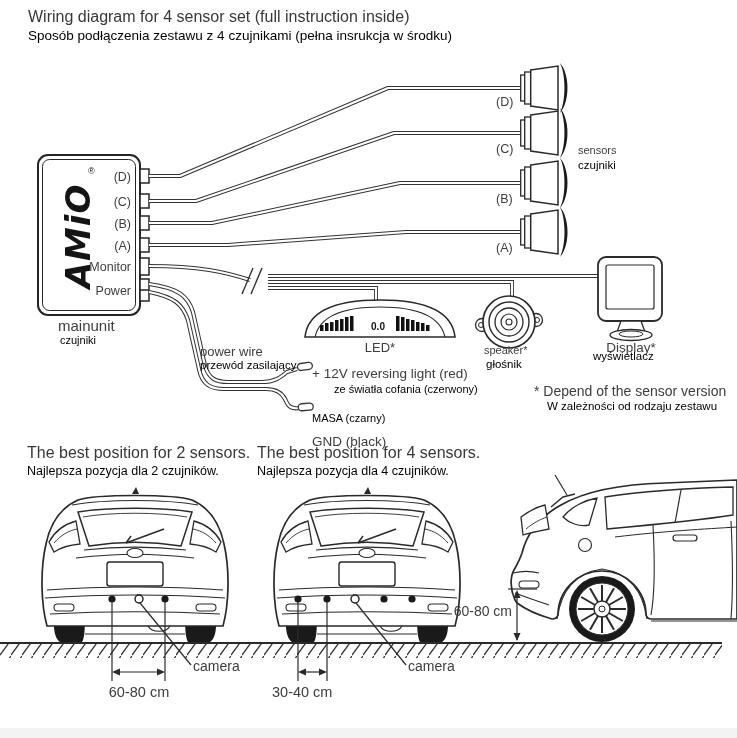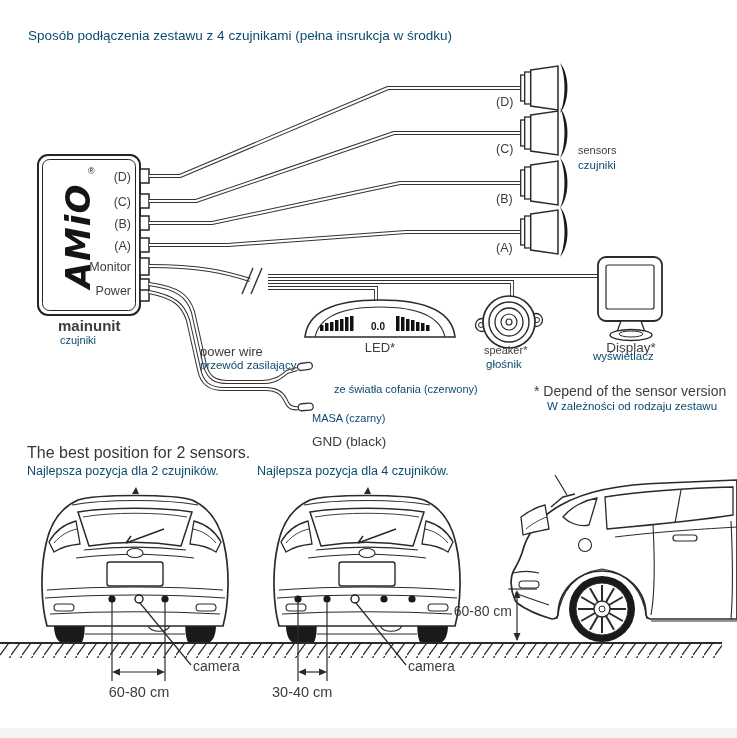--- a/index.html
+++ b/index.html
@@ -1,21 +1,21 @@
 <!DOCTYPE html>
 <html><head>
 <meta charset="utf-8">
 <style>
   html,body{margin:0;padding:0;background:#fff;}
   .stage{position:relative;width:737px;height:738px;background:#fff;overflow:hidden;
          font-family:"Liberation Sans",sans-serif;}
   svg{position:absolute;left:0;top:0;}
   .lbl{position:absolute;color:#3d3d3d;line-height:1.12;white-space:nowrap;
        font-family:"Liberation Sans",sans-serif;}
-  .sub{color:#0c4a6e;}
+  .sub{color:#000000;}
   .ttl{font-size:16px;color:#383838;}
   .logo{position:absolute;left:5px;top:216px;width:146px;text-align:center;
         transform:rotate(-90deg);transform-origin:center;
         font-family:"DejaVu Sans",sans-serif;font-weight:800;font-style:italic;
         font-size:34px;letter-spacing:1px;color:#141414;}
   .logoreg{position:absolute;left:88px;top:166px;font-size:9px;color:#141414;}
   .strip{position:absolute;left:0;top:728px;width:737px;height:10px;background:#f3f3f3;}
 </style>
 </head>
 <body>
@@ -249,59 +249,62 @@
     <line x1="356" y1="603" x2="406" y2="665"></line>
   </g>
   <g stroke="#2a2a2a" stroke-width="1.2" fill="#2a2a2a">
     <line x1="508" y1="589" x2="537" y2="589"></line>
     <line x1="517" y1="592" x2="517" y2="640"></line>
     <polygon points="517,590 513.5,598 520.5,598" stroke="none"></polygon>
     <polygon points="517,641 513.5,633 520.5,633" stroke="none"></polygon>
   </g>
 </svg>
 
+<span class="lbl ttl" style="left:28px;top:8px;">Wiring diagram for 4 sensor set (full instruction inside)</span>
 <span class="lbl sub" style="left:28px;top:28px;font-size:13.5px;">Sposób podłączenia zestawu z 4 czujnikami (pełna insrukcja w środku)</span>
 
 <span class="logo">AMiO</span>
 <span class="logoreg">®</span>
 
 <span class="lbl" style="right:606px;top:170px;font-size:12.5px;">(D)</span>
 <span class="lbl" style="right:606px;top:195px;font-size:12.5px;">(C)</span>
 <span class="lbl" style="right:606px;top:217px;font-size:12.5px;">(B)</span>
 <span class="lbl" style="right:606px;top:239px;font-size:12.5px;">(A)</span>
 <span class="lbl" style="right:606px;top:260px;font-size:12.5px;">Monitor</span>
 <span class="lbl" style="right:606px;top:284px;font-size:12.5px;">Power</span>
 
-<span class="lbl" style="left:58px;top:318px;font-size:15px;font-weight:bold;">mainunit</span>
+<span class="lbl" style="left:58px;top:318px;font-size:15px;">mainunit</span>
 <span class="lbl sub" style="left:60px;top:334px;font-size:11px;">czujniki</span>
 
 <span class="lbl" style="left:496px;top:95px;font-size:12.5px;">(D)</span>
 <span class="lbl" style="left:496px;top:142px;font-size:12.5px;">(C)</span>
 <span class="lbl" style="left:496px;top:192px;font-size:12.5px;">(B)</span>
 <span class="lbl" style="left:496px;top:241px;font-size:12.5px;">(A)</span>
 <span class="lbl" style="left:578px;top:144px;font-size:11px;">sensors</span>
 <span class="lbl sub" style="left:578px;top:159px;font-size:11.5px;">czujniki</span>
 
 <span class="lbl" style="left:340px;top:341px;width:80px;text-align:center;font-size:13px;">LED*</span>
 <span class="lbl" style="left:484px;top:344px;font-size:11px;">speaker*</span>
 <span class="lbl sub" style="left:486px;top:358px;font-size:11.5px;">głośnik</span>
 <span class="lbl" style="left:593px;top:340px;width:76px;text-align:center;font-size:13.5px;">Display*</span>
 <span class="lbl sub" style="left:593px;top:350px;width:76px;text-align:left;font-size:11.5px;">wyświetlacz</span>
 
 <span class="lbl" style="left:200px;top:345px;font-size:13px;">power wire</span>
 <span class="lbl sub" style="left:200px;top:359px;font-size:11.5px;">przewód zasilający</span>
+<span class="lbl" style="left:312px;top:366px;font-size:13.5px;">+ 12V reversing light (red)</span>
 <span class="lbl sub" style="left:334px;top:383px;font-size:11px;">ze światła cofania (czerwony)</span>
 <span class="lbl" style="left:312px;top:397px;font-size:13.5px;margin-top:37px;">GND (black)</span>
 <span class="lbl sub" style="left:312px;top:412px;font-size:11px;">MASA (czarny)</span>
 
 <span class="lbl" style="left:534px;top:384px;font-size:14px;">* Depend of the sensor version</span>
 <span class="lbl sub" style="left:547px;top:400px;font-size:11.5px;">W zależności od rodzaju zestawu</span>
 
 <span class="lbl ttl" style="left:27px;top:444px;">The best position for 2 sensors.</span>
 <span class="lbl sub" style="left:27px;top:464px;font-size:12.5px;">Najlepsza pozycja dla 2 czujników.</span>
+<span class="lbl ttl" style="left:257px;top:444px;">The best position for 4 sensors.</span>
 <span class="lbl sub" style="left:257px;top:464px;font-size:12.5px;">Najlepsza pozycja dla 4 czujników.</span>
 
 <span class="lbl" style="left:98px;top:684px;width:82px;text-align:center;font-size:14.5px;">60-80 cm</span>
 <span class="lbl" style="left:193px;top:659px;font-size:14px;">camera</span>
 <span class="lbl" style="left:272px;top:684px;width:82px;font-size:14.5px;">30-40 cm</span>
 <span class="lbl" style="left:408px;top:659px;font-size:14px;">camera</span>
 <span class="lbl" style="left:450px;top:604px;width:62px;text-align:right;font-size:14px;">60-80 cm</span>
 
 <div class="strip"></div>
 </div>

